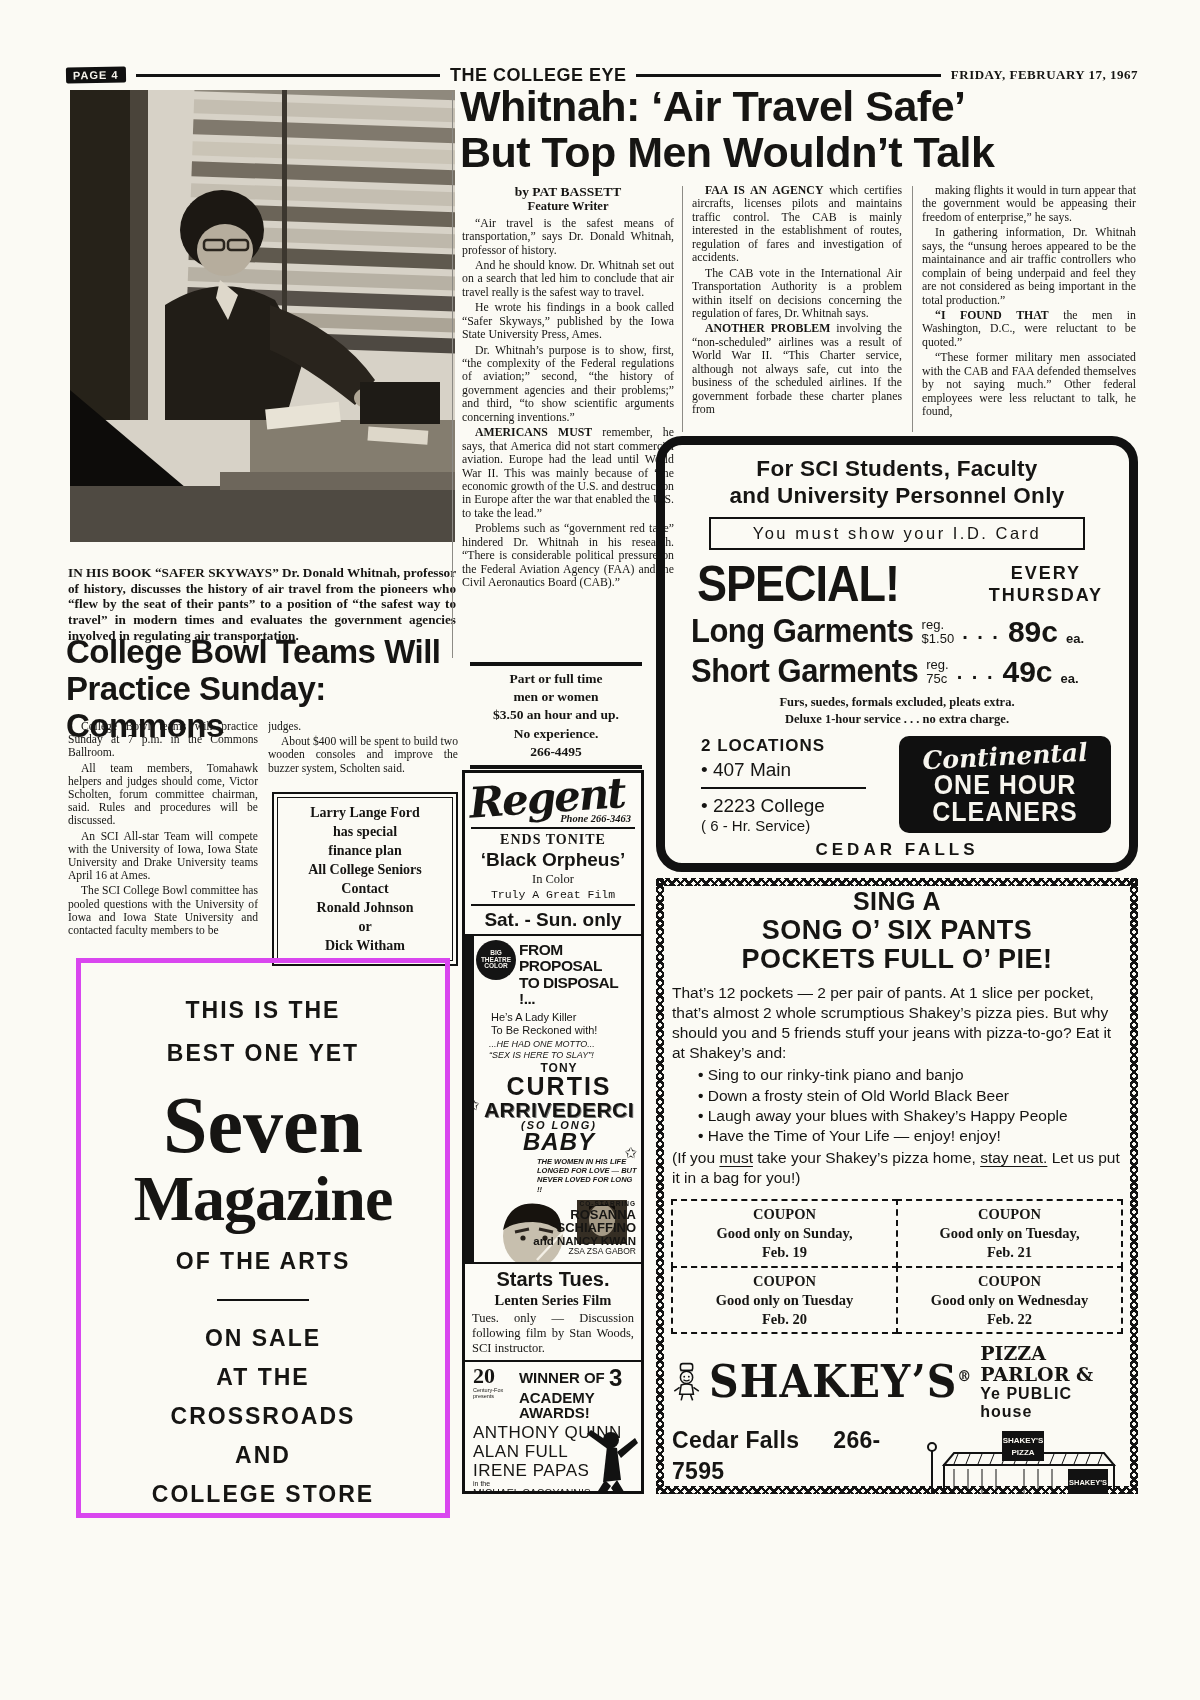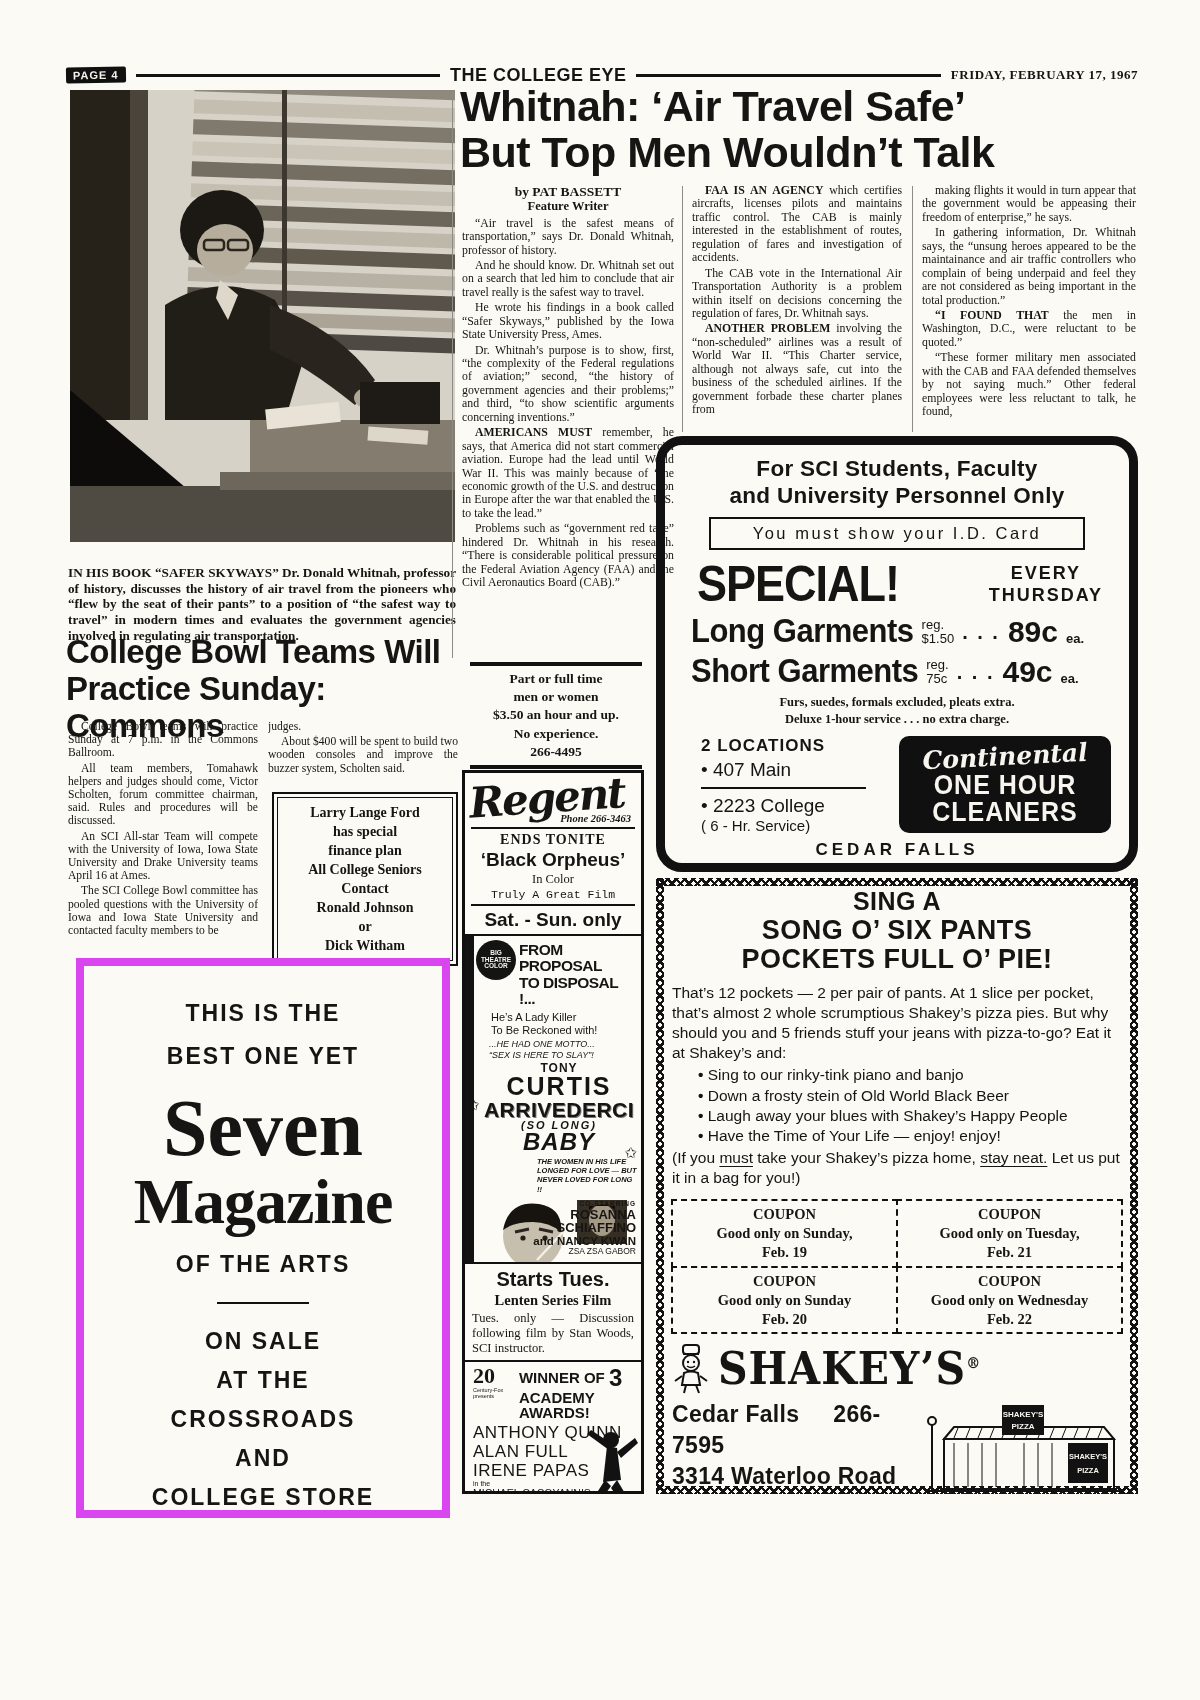--- a/index.html
+++ b/index.html
@@ -33,21 +33,21 @@
   .bowl-head{position:absolute;left:66px;top:634px;width:394px;font-family:"Liberation Sans",sans-serif;
              font-weight:700;font-size:33px;line-height:1.12;letter-spacing:-.5px;}
   .bowl-col{position:absolute;overflow:hidden;text-align:justify;font-size:11.6px;line-height:1.14;}
 
   
   .ford{position:absolute;left:272px;top:792px;width:186px;height:174px;border:2.5px solid #111;padding:3px;}
   .ford-in{border:1.5px solid #111;height:100%;display:flex;flex-direction:column;justify-content:center;gap:3px;text-align:center;}
   .ford-in div{font-weight:700;font-size:14px;}
 
   
-  .seven{position:absolute;left:76px;top:958px;width:374px;height:560px;border:8px solid #d946ef;text-align:center;
+  .seven{position:absolute;left:76px;top:958px;width:374px;height:560px;border:5px solid #d946ef;text-align:center;
          font-family:"Liberation Sans",sans-serif;overflow:hidden;}
   .seven .s-small{font-weight:700;font-size:23px;letter-spacing:2px;}
   .seven .s-big{font-family:"Liberation Serif",serif;font-weight:700;}
   .seven .rule{width:92px;height:2px;background:#111;margin:24px auto 0;}
 
   
   .classified{position:absolute;left:468px;top:662px;width:176px;text-align:center;}
   .classified .bar{height:4px;background:#111;margin:0 2px;}
   .classified div.cl{font-weight:700;font-size:13.5px;line-height:1.35;}
 
@@ -485,21 +485,21 @@
           <div data-name="coupon-day">Good only on Sunday,</div>
           <div data-name="coupon-date">Feb. 19</div>
         </div>
         <div class="coupon" data-name="coupon">
           <div data-name="coupon-title">COUPON</div>
           <div data-name="coupon-day">Good only on Tuesday,</div>
           <div data-name="coupon-date">Feb. 21</div>
         </div>
         <div class="coupon" data-name="coupon">
           <div data-name="coupon-title">COUPON</div>
-          <div data-name="coupon-day">Good only on Sunday</div>
+          <div data-name="coupon-day">Good only on Tuesday</div>
           <div data-name="coupon-date">Feb. 20</div>
         </div>
         <div class="coupon" data-name="coupon">
           <div data-name="coupon-title">COUPON</div>
           <div data-name="coupon-day">Good only on Wednesday</div>
           <div data-name="coupon-date">Feb. 22</div>
         </div>
       </div>
       <div class="sh-logorow" data-name="shakeys-logo-row">
         <svg class="svgblock" width="38" height="52" viewBox="0 0 38 52" data-name="chef-mascot-icon">
@@ -507,20 +507,24 @@
           <line x1="11" y1="11" x2="27" y2="11" stroke="#121212" stroke-width="2"></line>
           <circle cx="19" cy="20" r="8" fill="none" stroke="#121212" stroke-width="2"></circle>
           <circle cx="16" cy="19" r="1.2" fill="#121212"></circle>
             <circle cx="22" cy="19" r="1.2" fill="#121212"></circle>
           <path d="M15 23 Q19 26 23 23" stroke="#121212" stroke-width="1.5" fill="none"></path>
           <path d="M12 30 Q19 27 26 30 L28 42 L10 42 Z" fill="none" stroke="#121212" stroke-width="2"></path>
           <path d="M10 33 L3 38 M28 33 L35 38" stroke="#121212" stroke-width="2"></path>
           <path d="M14 42 L12 50 M24 42 L27 50" stroke="#121212" stroke-width="2"></path>
         </svg>
         <div class="sh-brand" data-name="shakeys-wordmark"><span data-name="brand-text">SHAKEY’S</span><sup data-name="registered-mark">®</sup></div>
+        <div data-name="shakeys-subbrand">
+          <div class="sh-brand2" data-name="pizza-parlor-label">PIZZA PARLOR &amp;</div>
+          <div class="sh-brand3" data-name="public-house-label">Ye PUBLIC house</div>
+        </div>
       </div>
       <div class="sh-addrrow" data-name="address-row">
         <div style="flex:1;">
           <div class="sh-addr" data-name="address-line"><span data-name="address-city">Cedar Falls</span><span class="gap"></span><span data-name="address-phone">266-7595</span></div>
           <div class="sh-addr" data-name="address-line"><span data-name="address-street">3314 Waterloo Road</span></div>
         </div>
         <svg class="svgblock" width="198" height="104" viewBox="0 0 198 104" data-name="shakeys-building-illustration">
           <line x1="8" y1="26" x2="8" y2="92" stroke="#121212" stroke-width="2"></line>
           <circle cx="8" cy="22" r="4" fill="none" stroke="#121212" stroke-width="2"></circle>
           <rect x="20" y="40" width="170" height="50" fill="none" stroke="#121212" stroke-width="2"></rect>

